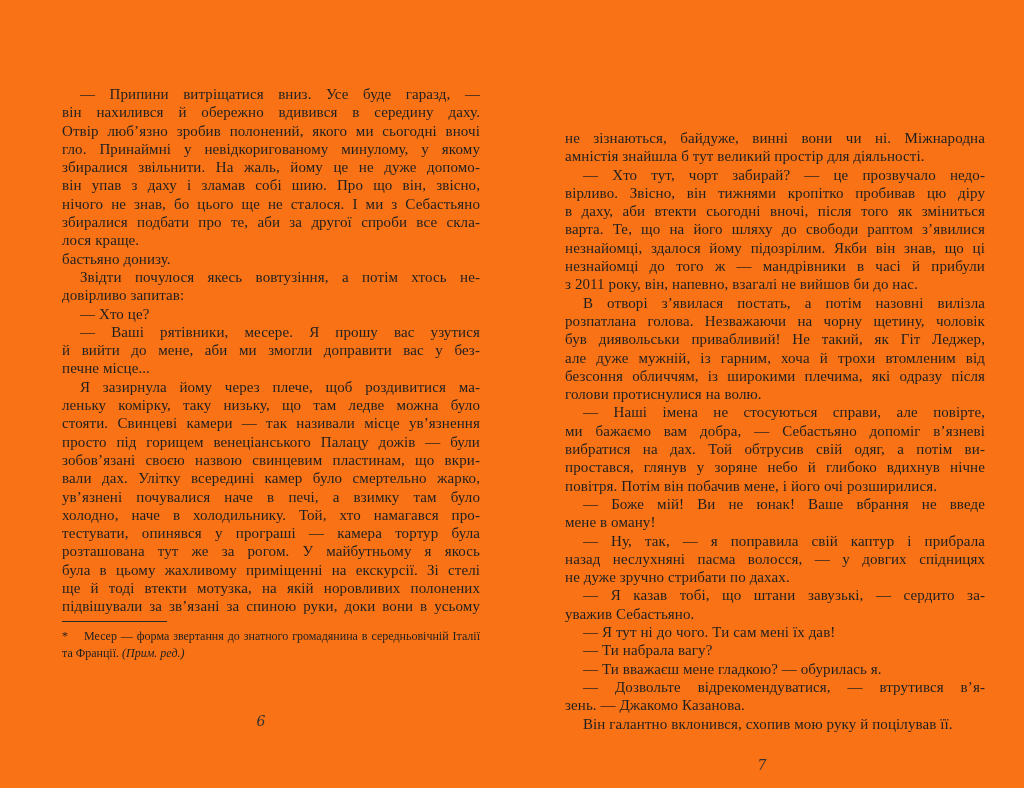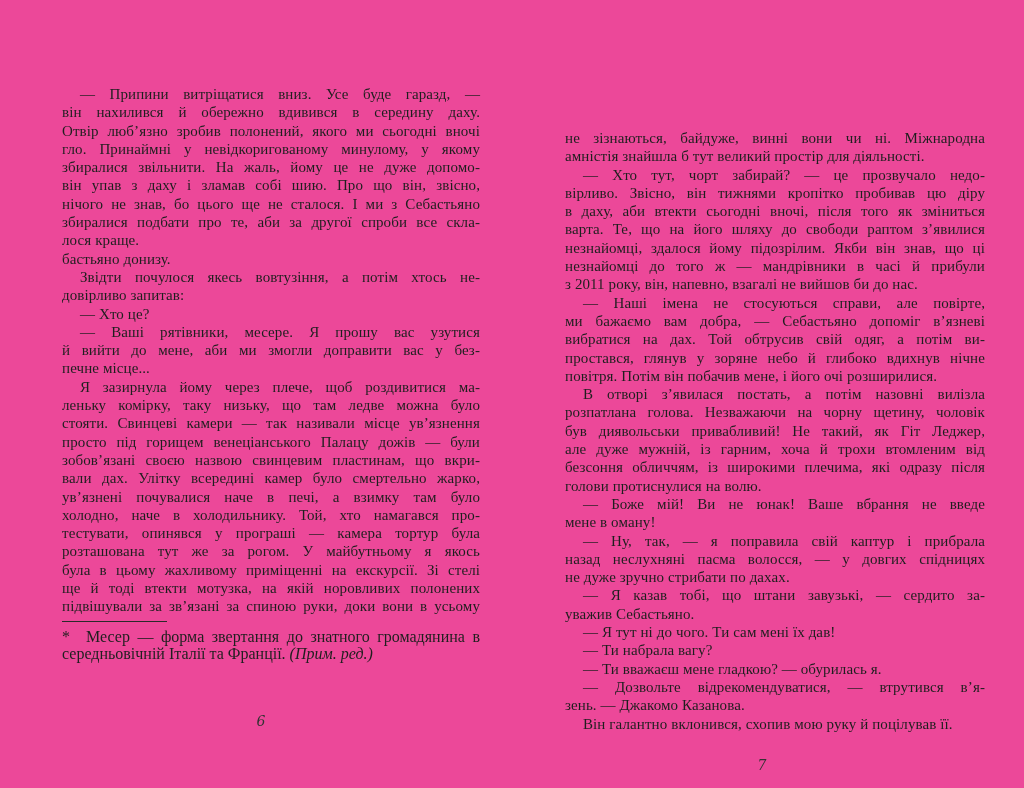--- a/index.html
+++ b/index.html
@@ -9,21 +9,21 @@
     width: 1024px;
     height: 788px;
     overflow: hidden;
     font-family: "Liberation Serif", "DejaVu Serif", serif;
     color: #1f1f1f;
   }
   .spread {
     position: relative;
     width: 1024px;
     height: 788px;
-    background: #ec4899;
+    background: #f97316;
   }
   .page {
     position: absolute;
     top: 85px;
   }
   #left-page  { left: 62px;  width: 418px; height: 700px; }
   #right-page { left: 565px; width: 420px; height: 700px; margin-top: 44px; }
 
   .para { margin: 0; padding: 0; }
   .line {
@@ -40,21 +40,21 @@
   }
 
   .footnote { margin-top: 5px; }
   .footnote-rule {
     width: 105px;
     height: 0;
     border-top: 1.5px solid #2a2a2a;
     margin: 0 0 6px 0;
   }
   .footnote-text {
-    font-size: 16px;
+    font-size: 12px;
     line-height: 17.5px;
     text-align: justify;
   }
   .fn-gap { display: inline-block; width: 16px; }
   .fn-source { font-style: italic; }
 
   .page-number {
     position: absolute;
     top: 628px;
     left: 0;
@@ -133,33 +133,33 @@
         <div class="para">
           <div class="line first">— Хто тут, чорт забирай? — це прозвучало недо-</div>
           <div class="line">вірливо. Звісно, він тижнями кропітко пробивав цю діру</div>
           <div class="line">в даху, аби втекти сьогодні вночі, після того як зміниться</div>
           <div class="line">варта. Те, що на його шляху до свободи раптом з’явилися</div>
           <div class="line">незнайомці, здалося йому підозрілим. Якби він знав, що ці</div>
           <div class="line">незнайомці до того ж — мандрівники в часі й прибули</div>
           <div class="line lastline">з 2011 року, він, напевно, взагалі не вийшов би до нас.</div>
         </div>
         <div class="para">
-          <div class="line first">— Наші імена не стосуються справи, але повірте,</div>
-          <div class="line">ми бажаємо вам добра, — Себастьяно допоміг в’язневі</div>
-          <div class="line">вибратися на дах. Той обтрусив свій одяг, а потім ви-</div>
-          <div class="line">простався, глянув у зоряне небо й глибоко вдихнув нічне</div>
-          <div class="line lastline">повітря. Потім він побачив мене, і його очі розширилися.</div>
-        </div>
-        <div class="para">
           <div class="line first">В отворі з’явилася постать, а потім назовні вилізла</div>
           <div class="line">розпатлана голова. Незважаючи на чорну щетину, чоловік</div>
           <div class="line">був диявольськи привабливий! Не такий, як Гіт Леджер,</div>
           <div class="line">але дуже мужній, із гарним, хоча й трохи втомленим від</div>
           <div class="line">безсоння обличчям, із широкими плечима, які одразу після</div>
           <div class="line lastline">голови протиснулися на волю.</div>
+        </div>
+        <div class="para">
+          <div class="line first">— Наші імена не стосуються справи, але повірте,</div>
+          <div class="line">ми бажаємо вам добра, — Себастьяно допоміг в’язневі</div>
+          <div class="line">вибратися на дах. Той обтрусив свій одяг, а потім ви-</div>
+          <div class="line">простався, глянув у зоряне небо й глибоко вдихнув нічне</div>
+          <div class="line lastline">повітря. Потім він побачив мене, і його очі розширилися.</div>
         </div>
         <div class="para">
           <div class="line first">— Боже мій! Ви не юнак! Ваше вбрання не введе</div>
           <div class="line lastline">мене в оману!</div>
         </div>
         <div class="para">
           <div class="line first">— Ну, так, — я поправила свій каптур і прибрала</div>
           <div class="line">назад неслухняні пасма волосся, — у довгих спідницях</div>
           <div class="line lastline">не дуже зручно стрибати по дахах.</div>
         </div>

